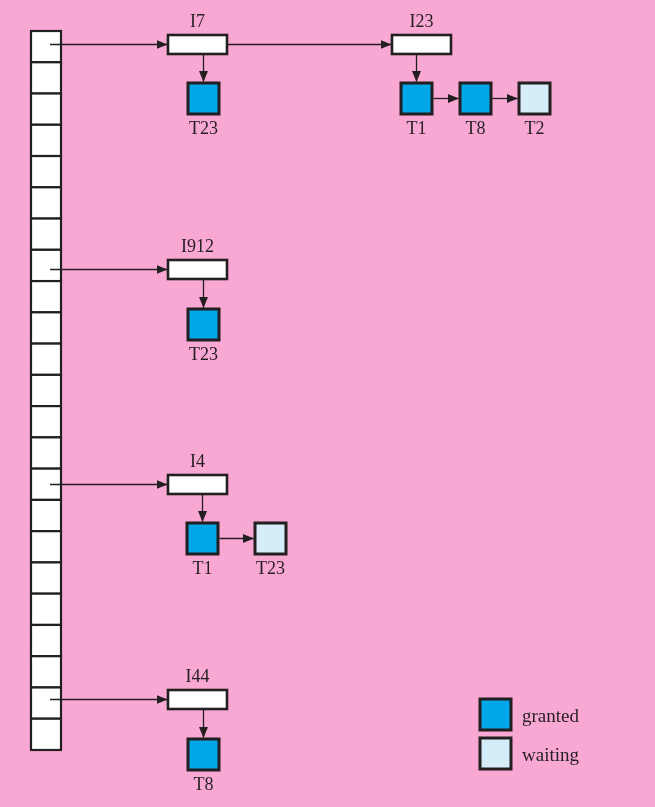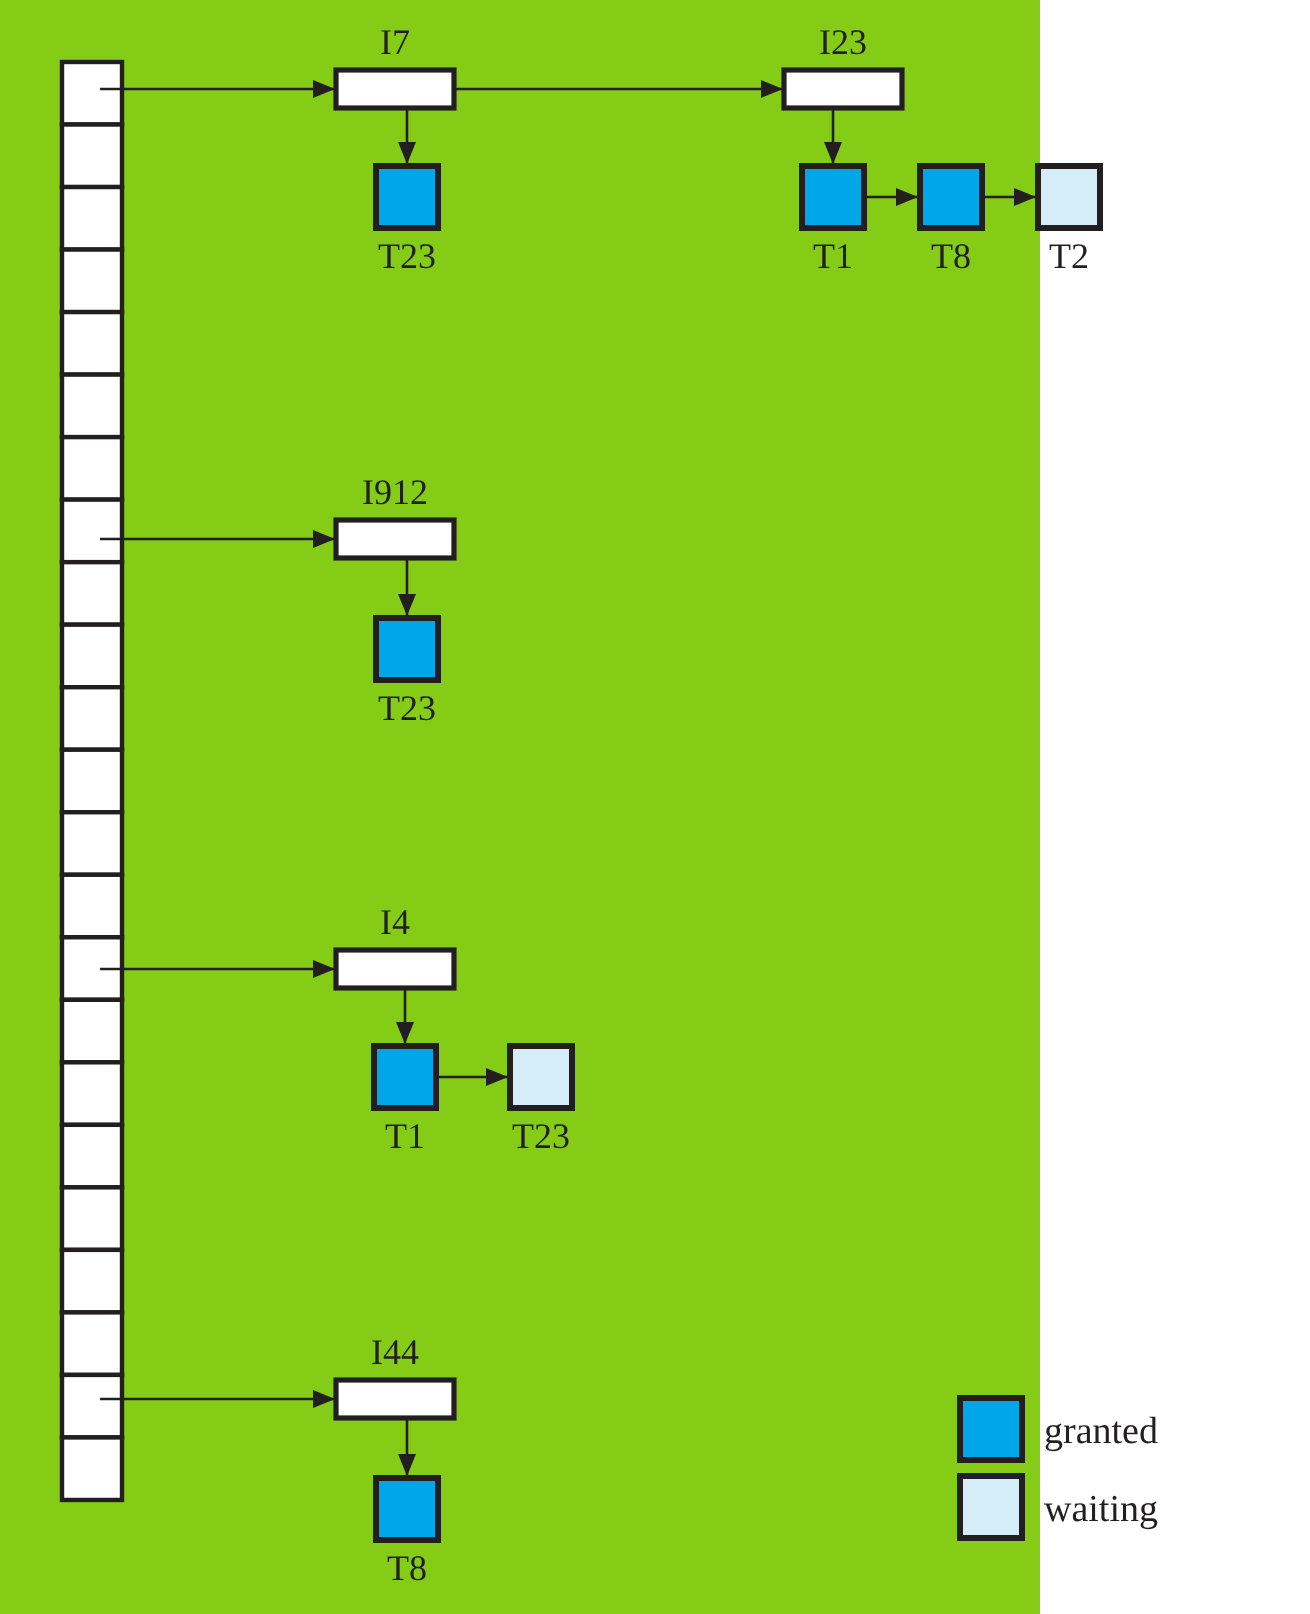--- a/index.html
+++ b/index.html
@@ -2,23 +2,23 @@
 <html><head>
 <meta charset="utf-8">
 <style>
   html, body {
     margin: 0;
     padding: 0;
     background: #ffffff;
   }
   #canvas {
     position: relative;
-    width: 520px;
+    width: 655px;
     height: 807px;
-    background: #84cc16;
+    background: #f9a8d4;
     font-family: "Liberation Serif", "DejaVu Serif", serif;
   }
   #diagram-svg {
     position: absolute;
     left: 0;
     top: 0;
   }
   #diagram-svg text {
     font-family: "Liberation Serif", "DejaVu Serif", serif;
     font-size: 18px;

